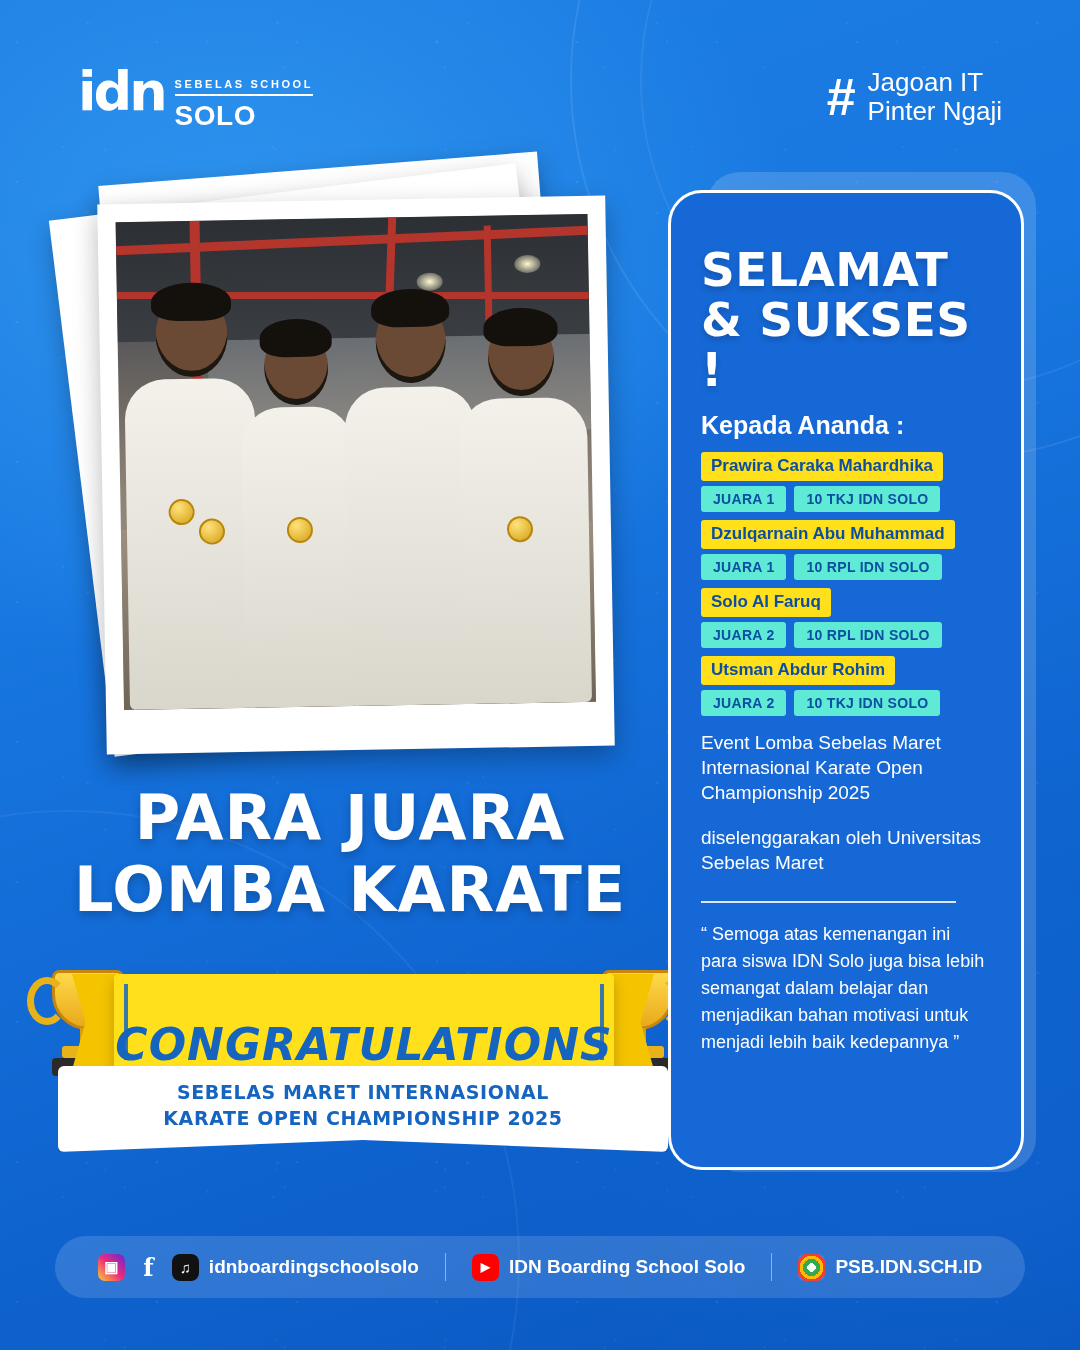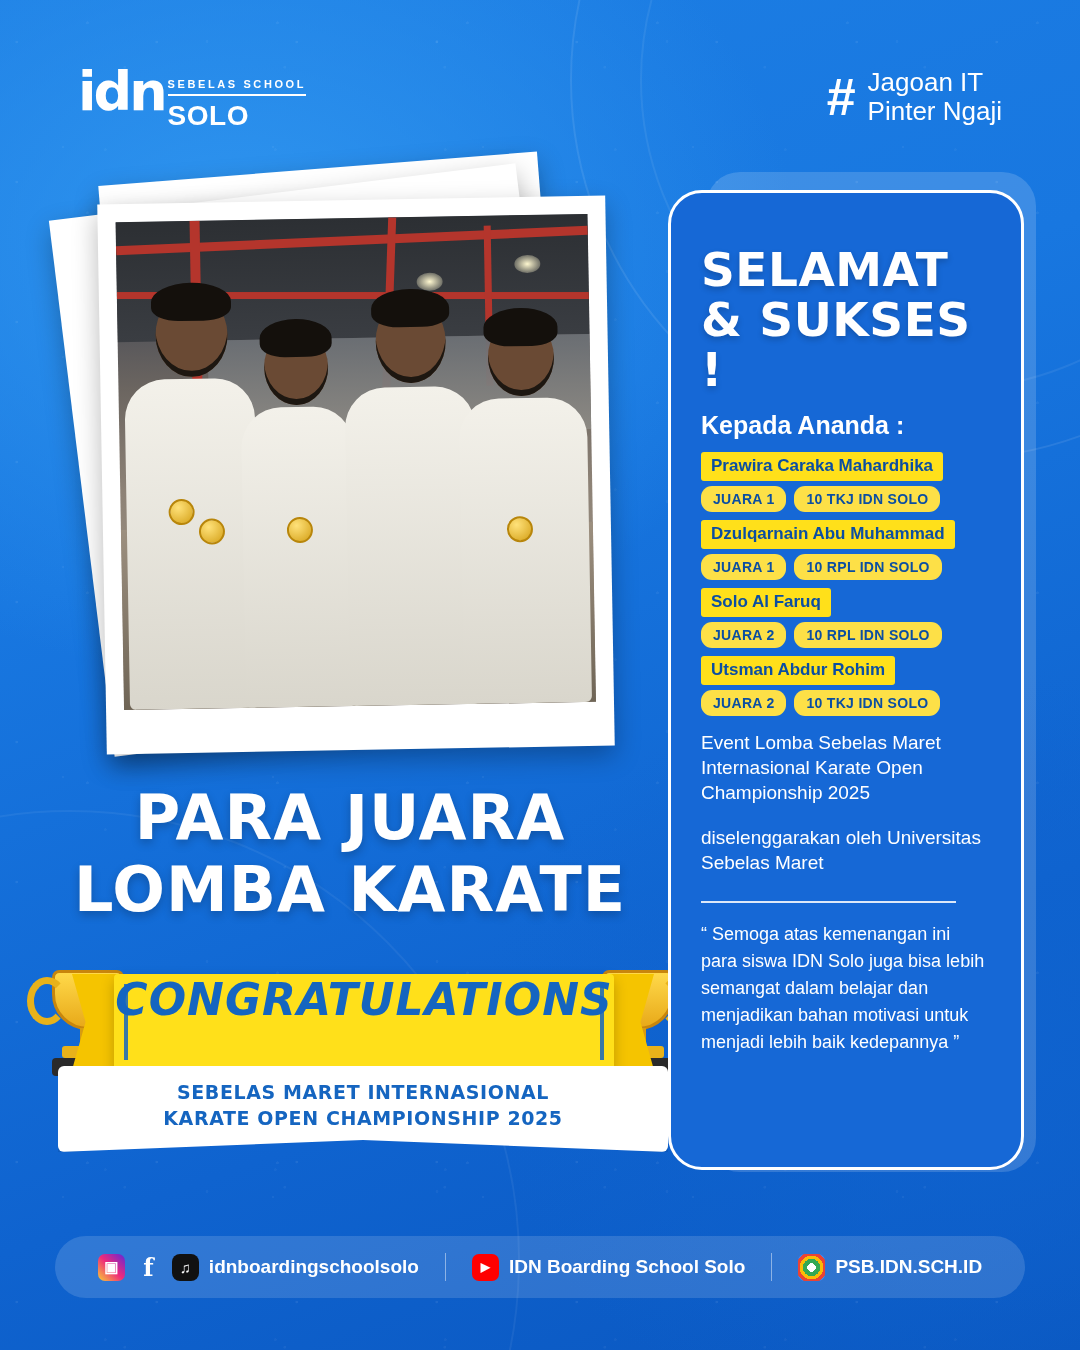--- a/index.html
+++ b/index.html
@@ -37,21 +37,21 @@
     border: 2px solid rgba(255,255,255,.09);
     border-radius: 50%;
     pointer-events: none;
   }
   .sw1 { width: 760px; height: 760px; right: -250px; top: -300px; }
   .sw2 { width: 620px; height: 620px; right: -180px; top: -230px; border-color: rgba(255,255,255,.07); }
   .sw3 { width: 900px; height: 900px; left: -380px; bottom: -360px; border-color: rgba(255,255,255,.06); }
 
   
   .header { position: absolute; top: 62px; left: 0; right: 0; height: 90px; }
-  .logo { position: absolute; left: 78px; top: 8px; color: #fff; display: flex; align-items: flex-start; gap: 3px; }
+  .logo { position: absolute; left: 78px; top: 8px; color: #fff; display: flex; align-items: flex-start; gap: 10px; }
   .logo-mark {
     font-size: 54px; font-weight: 800; letter-spacing: -3px; line-height: 44px;
     font-family: "DejaVu Sans", sans-serif;
   }
   .logo-text { padding-top: 4px; }
   .logo-top { font-size: 11px; letter-spacing: 2.6px; font-weight: 700; }
   .logo-bottom { font-size: 28px; font-weight: 800; line-height: 34px; letter-spacing: .5px; }
   .logo-rule { height: 2px; background: #fff; margin: 2px 0 3px; width: 100%; }
 
   .hashtag { position: absolute; right: 78px; top: 6px; display: flex; align-items: center; gap: 12px; color: #fff; }
@@ -114,21 +114,21 @@
     font-weight: 800; font-size: 62px; line-height: 72px; letter-spacing: 1px;
     text-shadow: 0 4px 10px rgba(0,0,0,.22);
   }
 
   
   .ribbon-wrap { position: absolute; left: 18px; top: 962px; width: 690px; height: 210px; }
   .ribbon-band {
     position: absolute; left: 96px; top: 12px; width: 500px; height: 96px;
     background: #ffe01a; border-radius: 4px;
     box-shadow: 0 6px 14px rgba(0,0,0,.22);
-    display: flex; align-items: flex-start; justify-content: center;
+    display: flex; align-items: flex-end; justify-content: center;
   }
   .ribbon-band::before, .ribbon-band::after {
     content: ""; position: absolute; top: 10px; bottom: 10px; width: 4px; background: #1565c0; opacity: .85;
   }
   .ribbon-band::before { left: 10px; }
   .ribbon-band::after { right: 10px; }
   .ribbon-text {
     color: #1565c0; font-family: "DejaVu Sans", sans-serif;
     font-weight: 800; font-style: italic; font-size: 44px; letter-spacing: 1px;
   }
@@ -181,22 +181,22 @@
   }
   .kepada { margin-top: 16px; font-size: 25px; font-weight: 700; }
   .winners { margin-top: 12px; }
   .winner { margin-bottom: 8px; }
   .w-name {
     display: inline-block; background: #ffe01a; color: #0b4ea2;
     font-weight: 800; font-size: 17px; padding: 4px 10px 5px; border-radius: 3px;
   }
   .w-row { display: flex; gap: 8px; margin-top: 5px; }
   .w-chip {
-    background: #fde047; color: #0b4ea2; font-weight: 800; font-size: 14px;
-    padding: 5px 12px; border-radius: 11px; letter-spacing: .3px;
+    background: #5eead4; color: #0b4ea2; font-weight: 800; font-size: 14px;
+    padding: 5px 12px; border-radius: 3px; letter-spacing: .3px;
   }
   .event { margin-top: 14px; font-size: 19px; line-height: 25px; font-weight: 400; }
   .organizer { margin-top: 20px; font-size: 19px; line-height: 25px; font-weight: 400; }
   .divider { height: 2px; background: rgba(255,255,255,.85); margin: 26px 0 18px; width: 88%; }
   .quote { font-size: 18px; line-height: 27px; }
 
   
   .footer {
     position: absolute; left: 55px; right: 55px; bottom: 52px; height: 62px;
     background: rgba(255,255,255,.14); border-radius: 34px;

